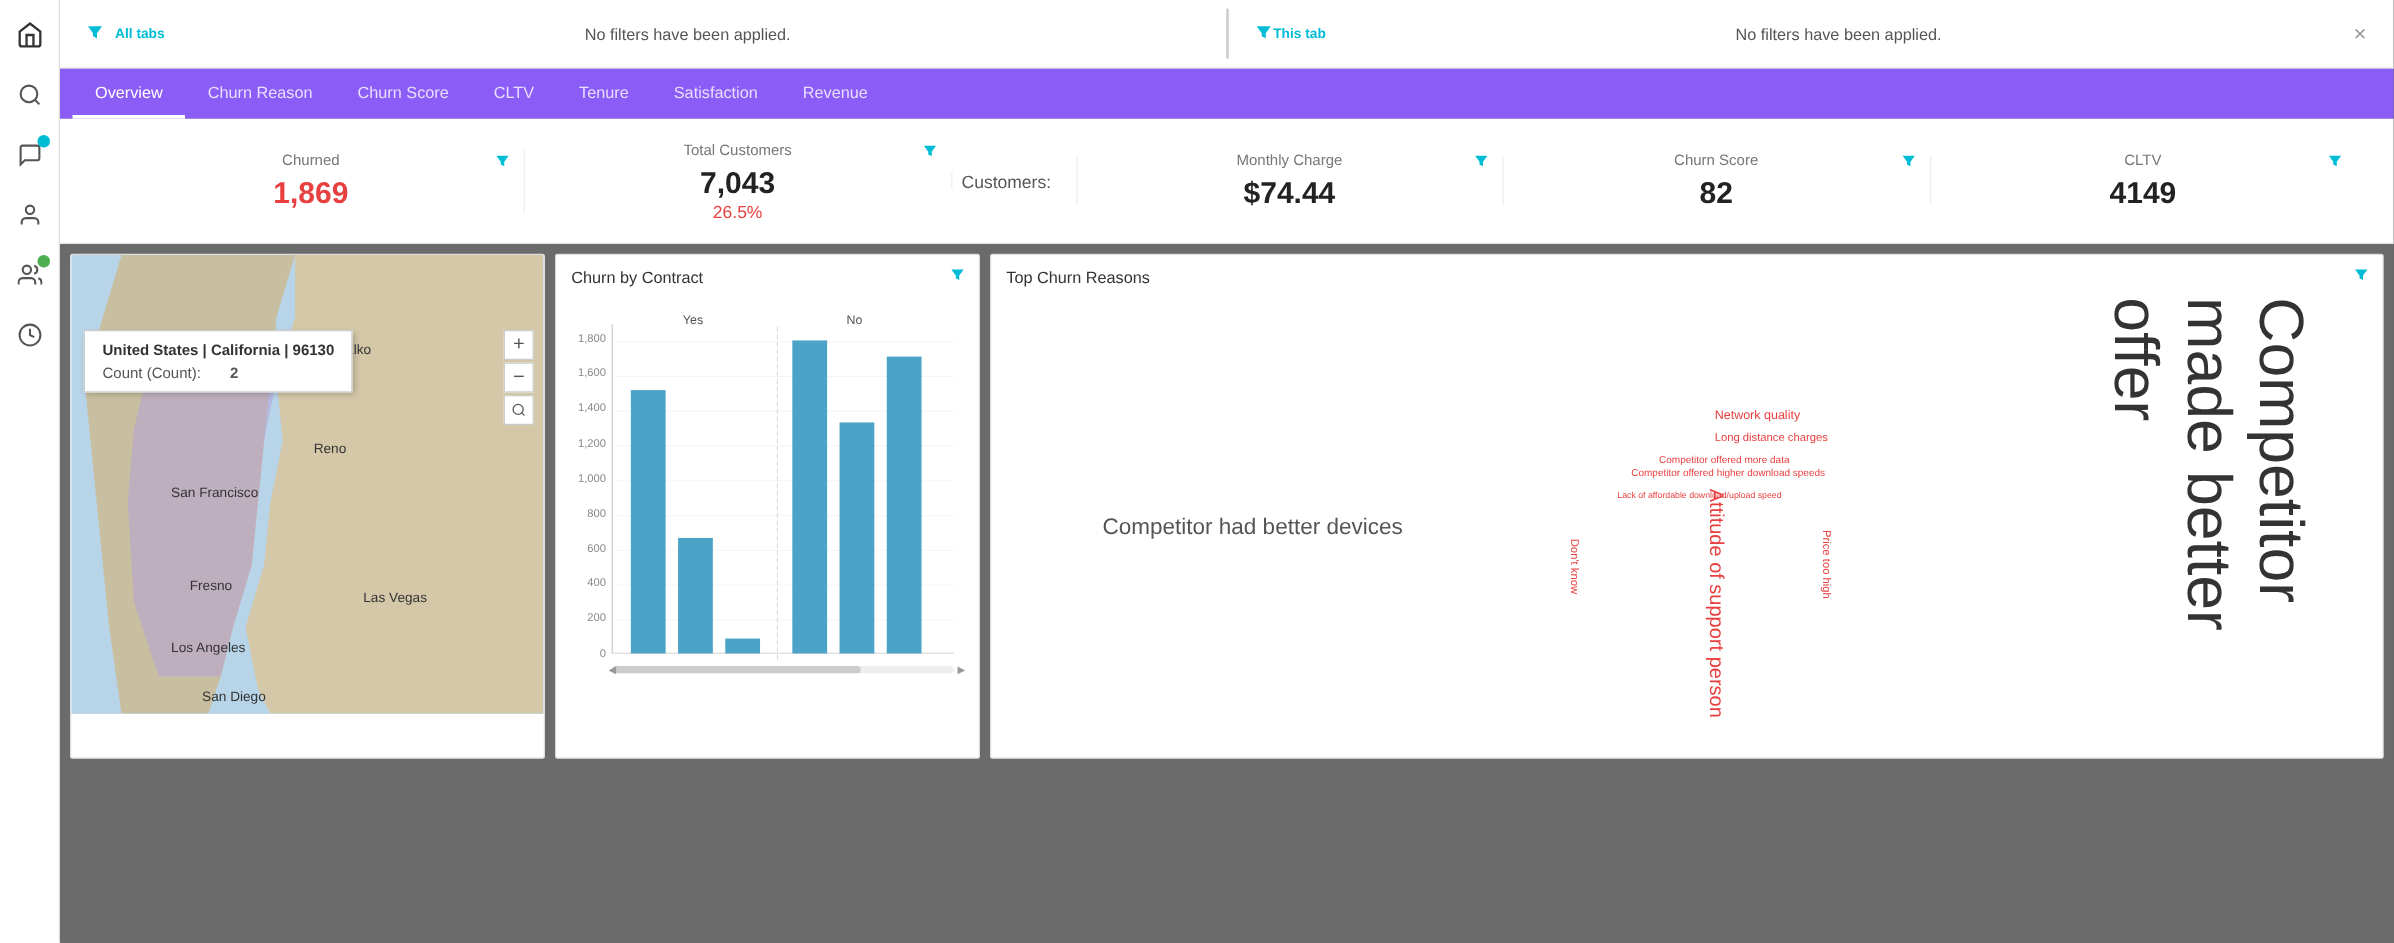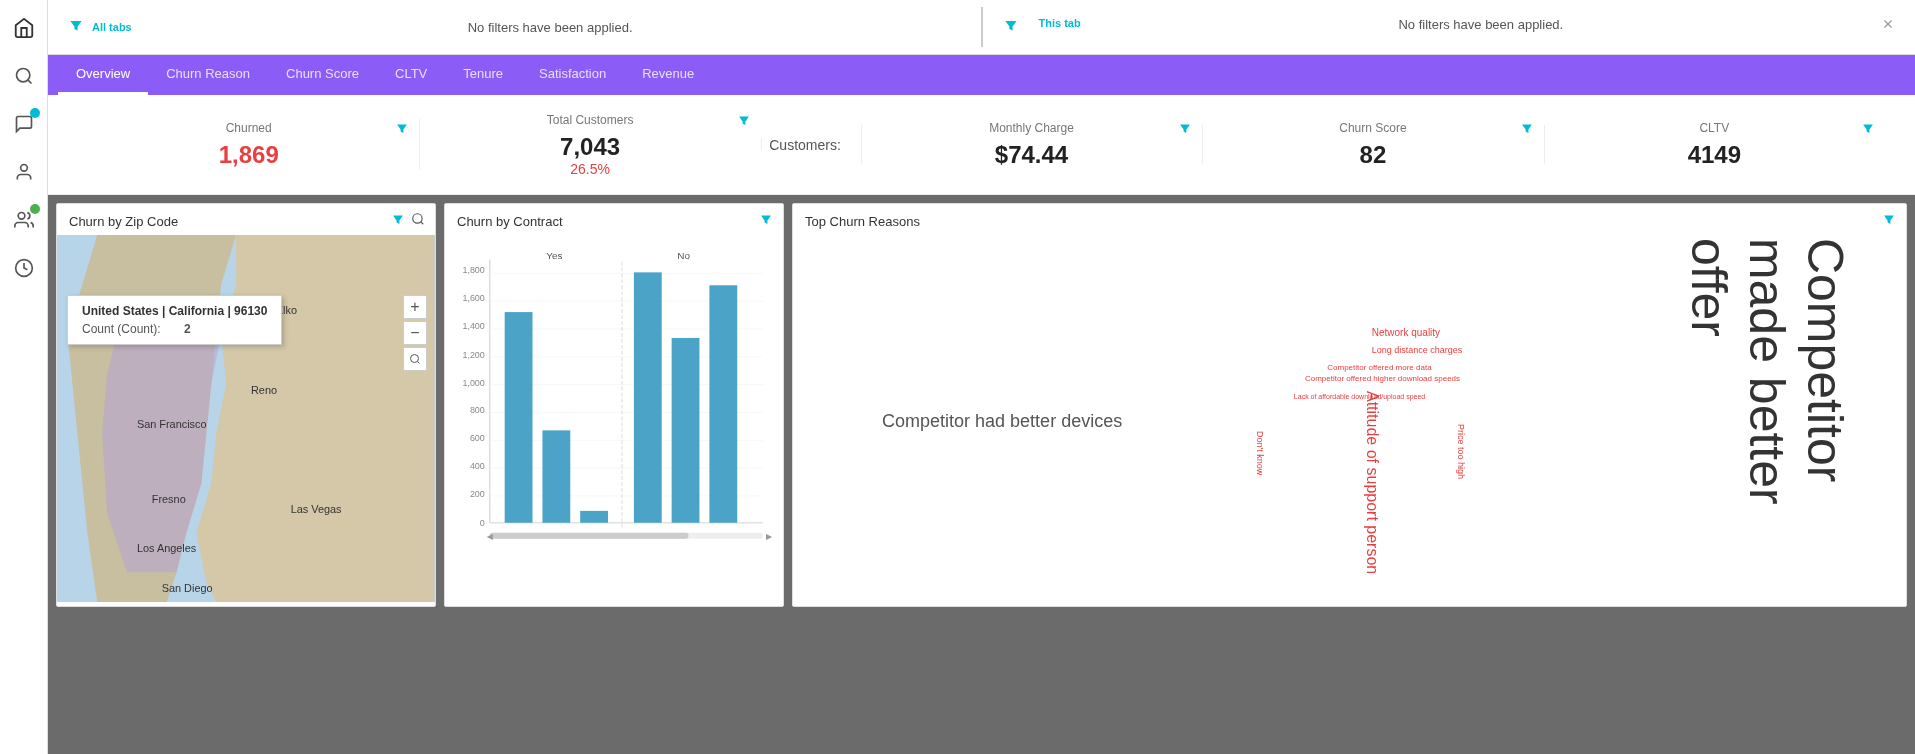--- a/index.html
+++ b/index.html
@@ -20,24 +20,24 @@
       padding: 0 20px;
       gap: 8px;
     }
     .top-bar-divider {
       width: 2px;
       height: 40px;
       background: #ccc;
     }
     .top-bar-right {
       display: flex;
-      align-items: flex-start;
+      align-items: center;
       flex: 1;
       padding: 0 20px;
-      gap: 20px;
+      gap: 0;
     }
     .filter-label {
       font-size: 11px;
       color: #00bcd4;
       font-weight: 600;
     }
     .filter-text {
       font-size: 13px;
       color: #555;
       flex: 1;
@@ -452,21 +452,20 @@
         <svg width="14" height="14" viewBox="0 0 20 20" fill="#00bcd4">
             <path d="M3 5h14l-5 7v5l-4-2V12L3 5z"></path>
           </svg>
       </span>
     </div>
   </div>
 
   <div class="charts-row">
 
     <div class="chart-panel map-panel">
-      <div class="chart-panel-title">Churn by Zip Code</div>
       <span class="chart-filter-icon">
         <svg width="14" height="14" viewBox="0 0 20 20" fill="#00bcd4">
             <path d="M3 5h14l-5 7v5l-4-2V12L3 5z"></path>
           </svg>
         <svg width="14" height="14" viewBox="0 0 24 24" fill="none" stroke="#555" stroke-width="2" style="margin-left:2px;">
             <circle cx="11" cy="11" r="8"></circle>
             <line x1="21" y1="21" x2="16.65" y2="16.65"></line>
           </svg>
       </span>
       <div class="map-container">

